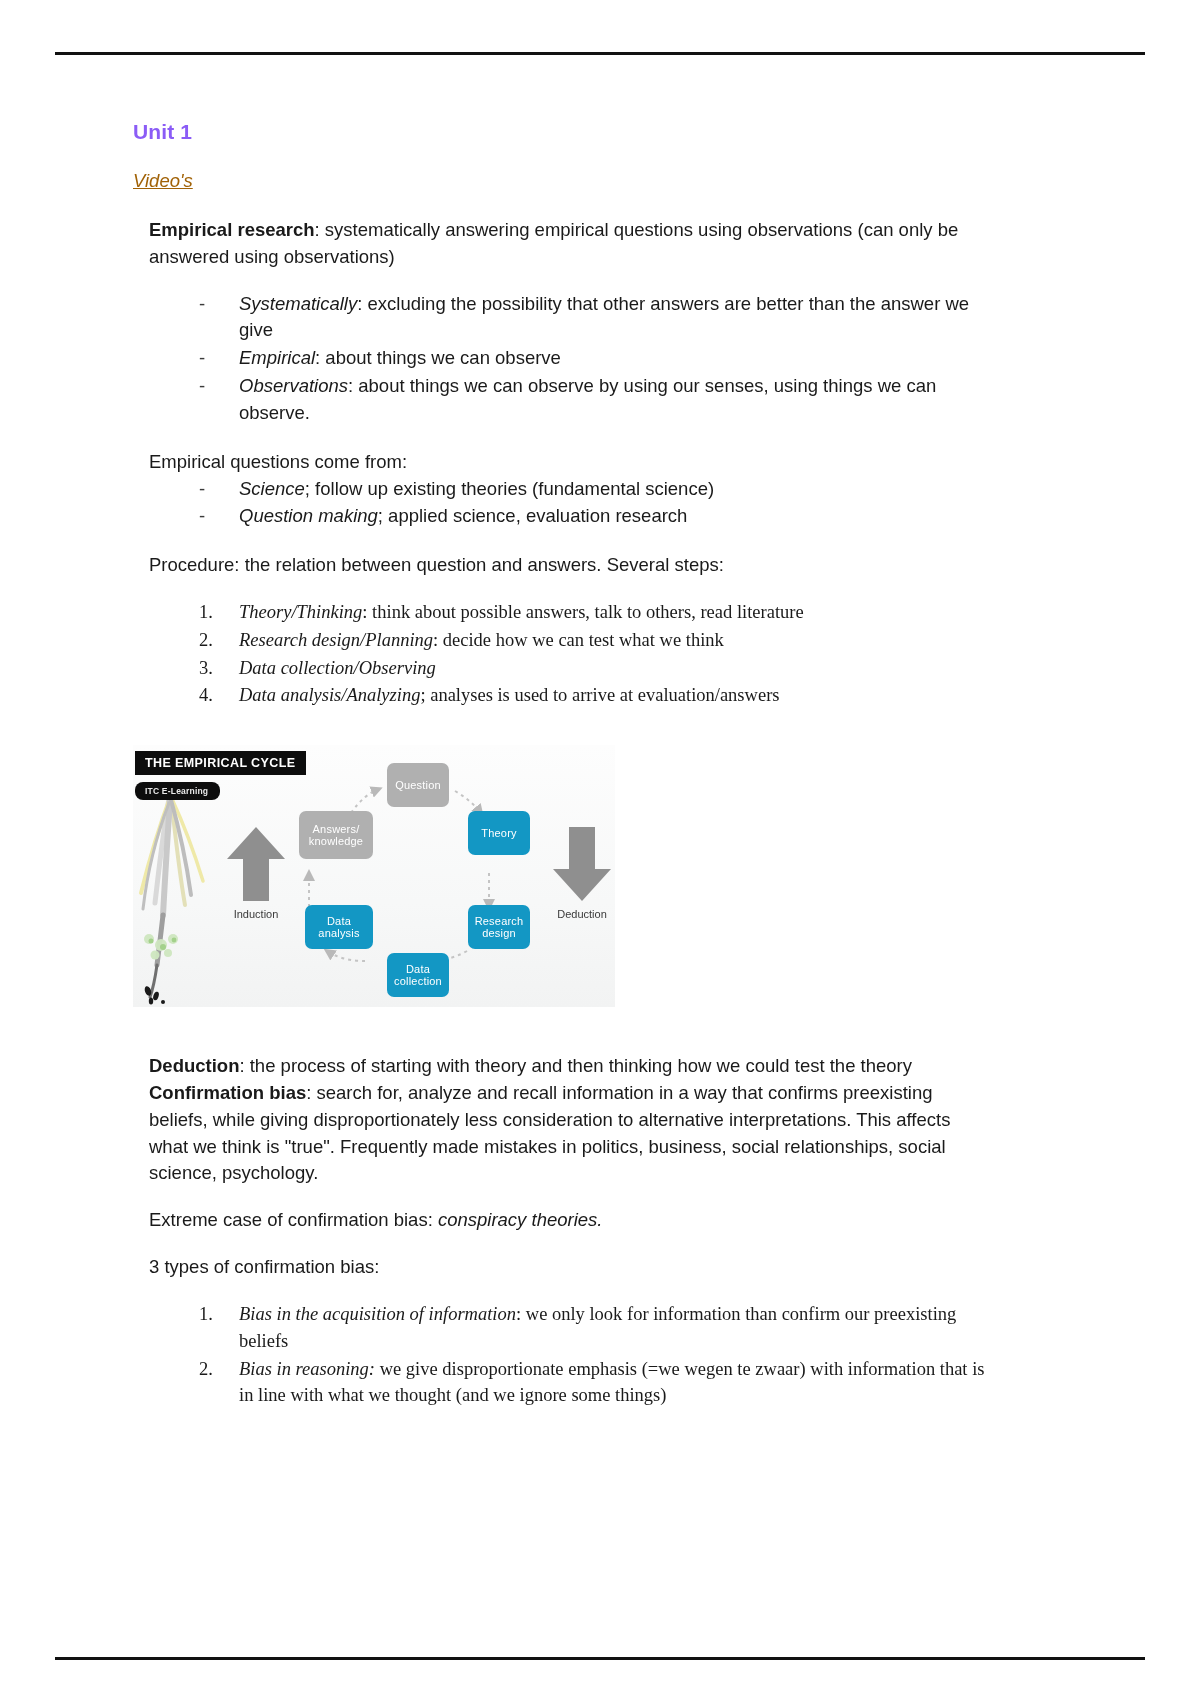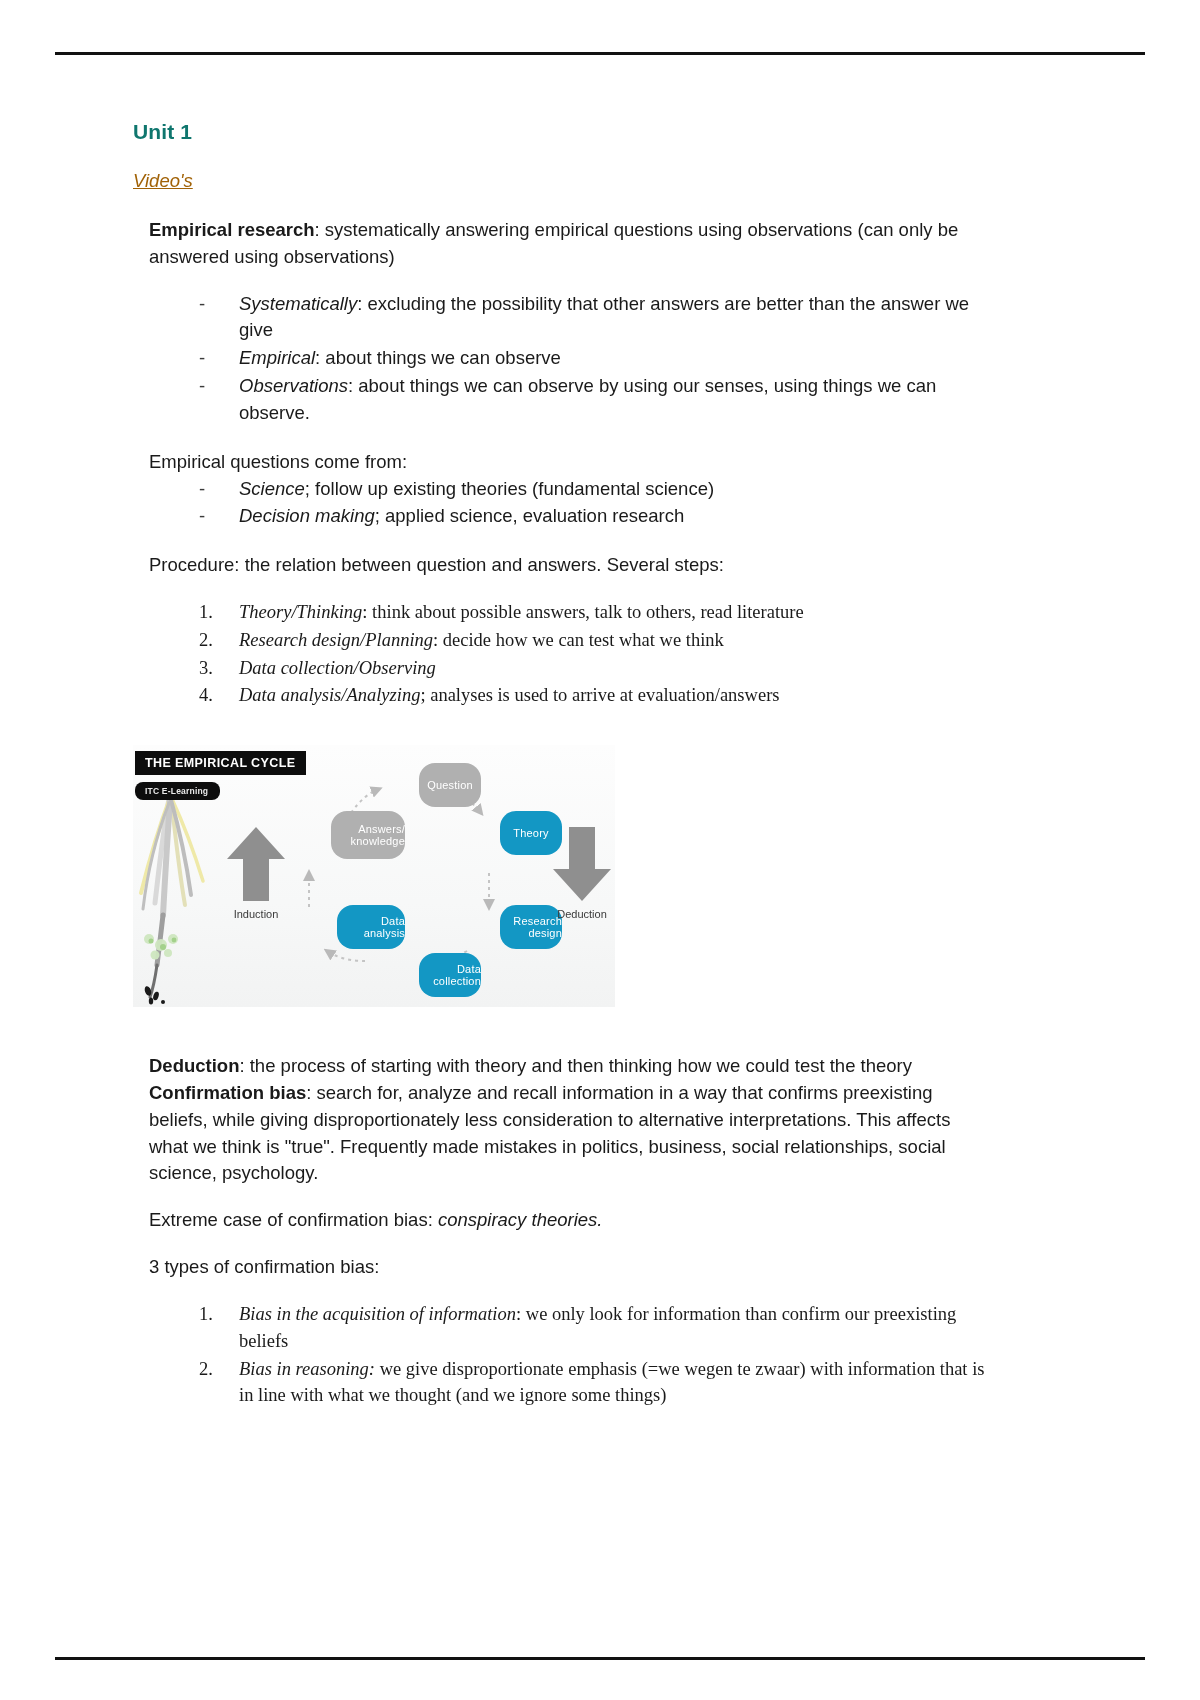--- a/index.html
+++ b/index.html
@@ -42,21 +42,21 @@
     position: absolute;
     left: 133px;
     top: 120px;
     width: 860px;
   }
   h1.unit-title {
     font-size: 21px;
     font-weight: bold;
     margin: 0 0 26px 0;
     letter-spacing: 0.1px;
-    color: #0f766e;
+    color: #8b5cf6;
   }
   .videos-head {
     font-size: 18.5px;
     font-style: italic;
     text-decoration: underline;
     margin: 0 0 25px 0;
     color: #a16207;
   }
   p.para {
     font-size: 18.5px;
@@ -153,31 +153,30 @@
   .plant {
     position: absolute;
     left: 0px;
     top: 38px;
     width: 110px;
     height: 224px;
     z-index: 2;
   }
   .node {
     position: absolute;
-    border-radius: 16px;
+    border-radius: 7px;
     color: #ffffff;
     display: flex;
     align-items: center;
     justify-content: center;
-    text-align: right;
+    text-align: center;
     font-size: 11px;
     line-height: 1.15;
     letter-spacing: 0.2px;
     z-index: 4;
-    margin-left: 32px;
   }
   .node.grey { background: #b0b0b0; }
   .node.blue { background: #1397c4; }
   .arrow-label {
     position: absolute;
     font-size: 11px;
     color: #3a3a3a;
     z-index: 5;
   }
   .big-arrow { position: absolute; z-index: 3; }
@@ -201,21 +200,21 @@
     <ul class="dash-list">
       <li><i>Systematically</i><span>: excluding the possibility that other answers are better than the answer we give</span></li>
       <li><i>Empirical</i><span>: about things we can observe</span></li>
       <li><i>Observations</i><span>: about things we can observe by using our senses, using things we can observe.</span></li>
     </ul>
 
     <p class="para nogap">Empirical questions come from:</p>
 
     <ul class="dash-list compact">
       <li><i>Science</i><span>; follow up existing theories (fundamental science)</span></li>
-      <li><i>Decision making</i><span>; applied science, evaluation research</span></li>
+      <li><i>Question making</i><span>; applied science, evaluation research</span></li>
     </ul>
 
     <p class="para">Procedure: the relation between question and answers. Several steps:</p>
 
     <ol class="num-list">
       <li><i>Theory/Thinking</i><span>: think about possible answers, talk to others, read literature</span></li>
       <li><i>Research design/Planning</i><span>: decide how we can test what we think</span></li>
       <li><i>Data collection/Observing</i><span></span></li>
       <li><i>Data analysis/Analyzing</i><span>; analyses is used to arrive at evaluation/answers</span></li>
     </ol>

